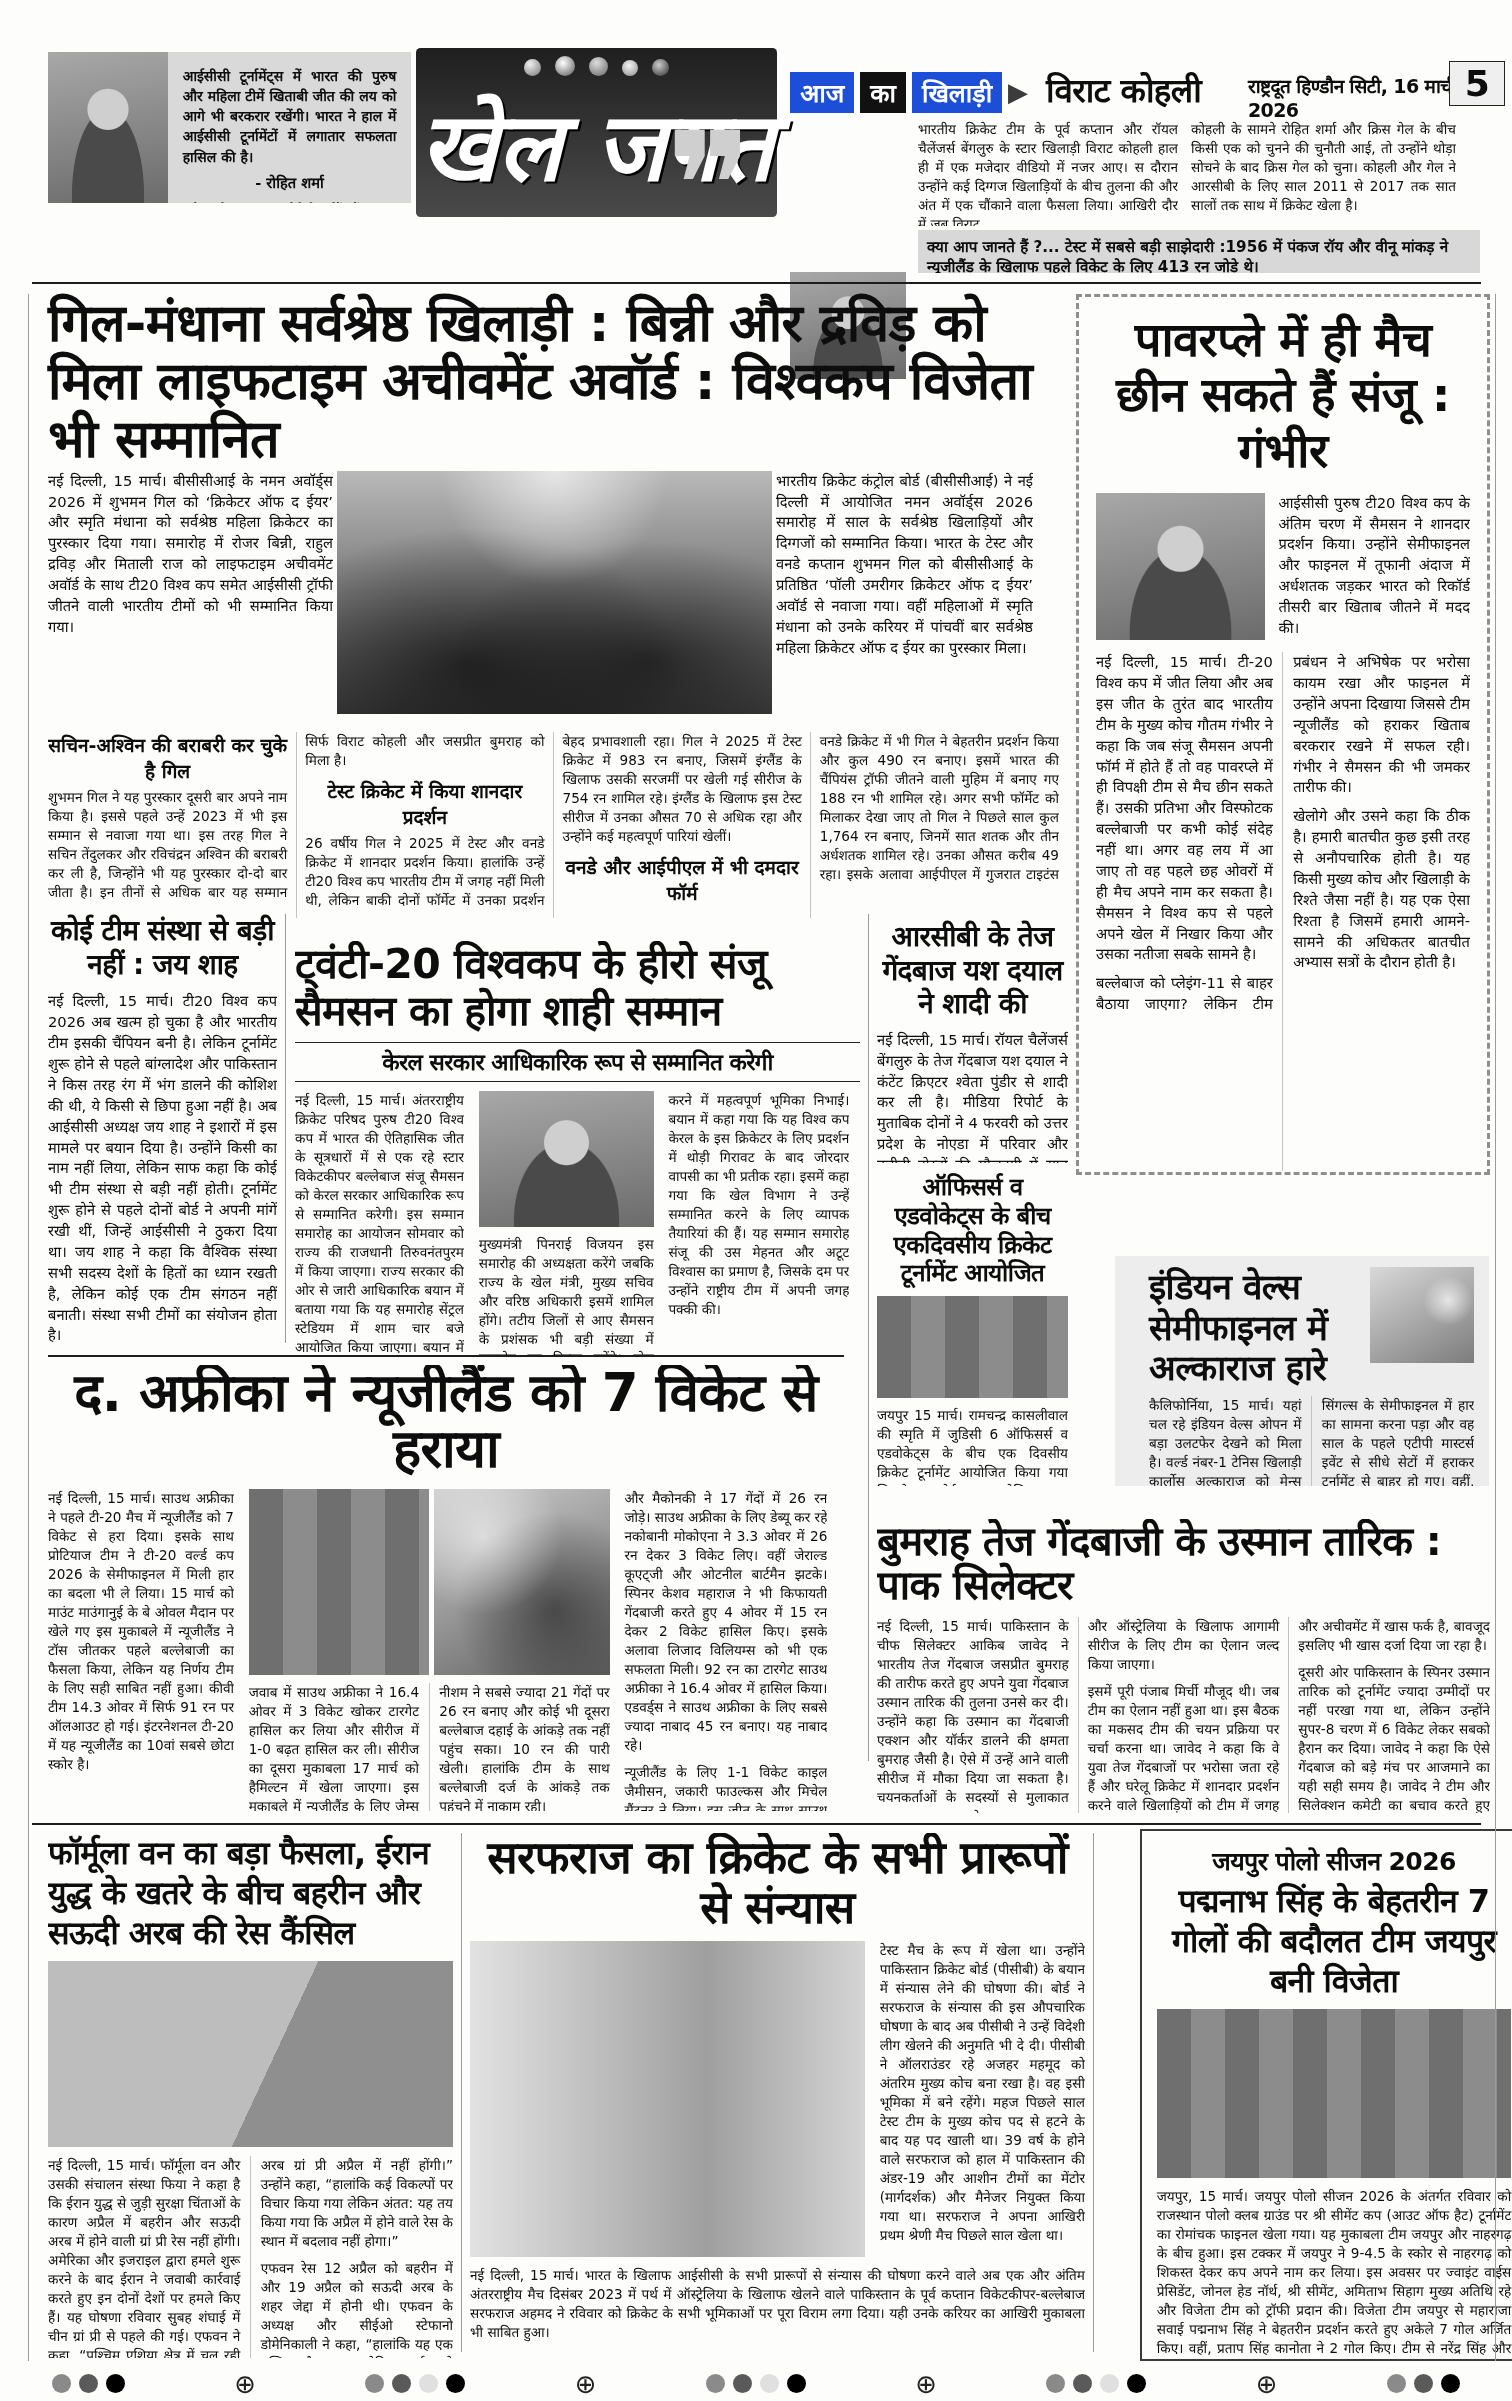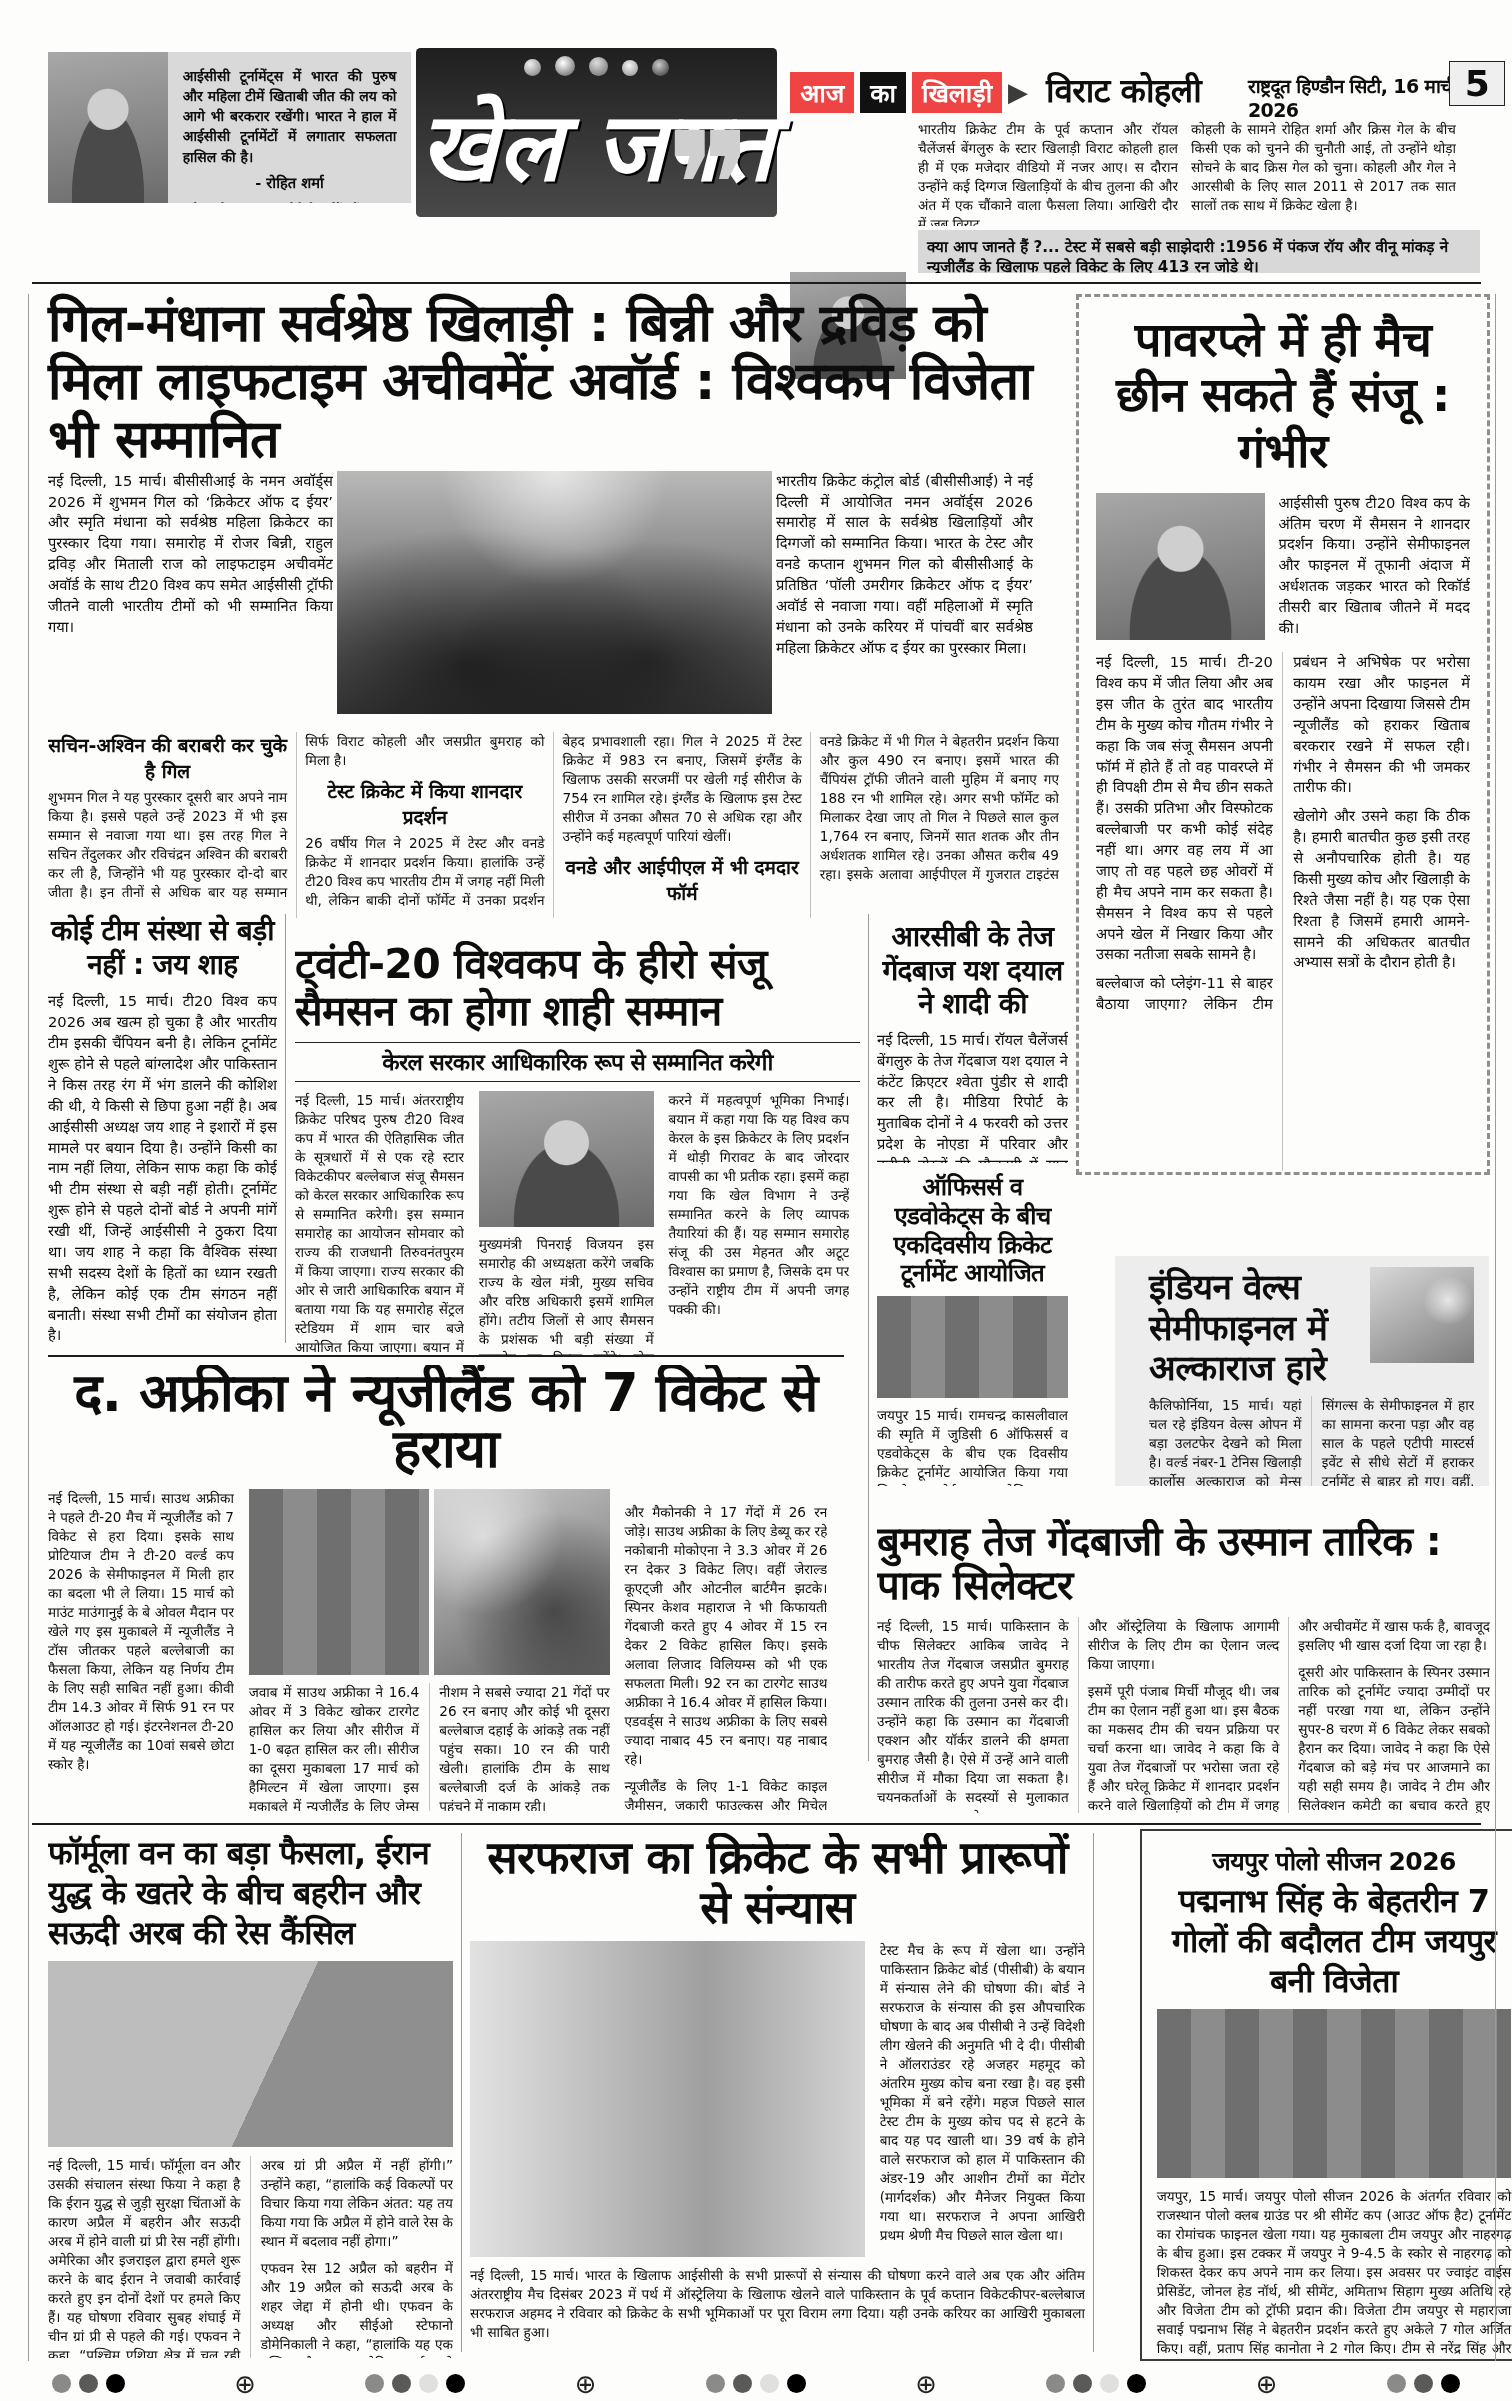--- a/index.html
+++ b/index.html
@@ -33,21 +33,21 @@
   .ph-group:before{background:repeating-linear-gradient(90deg,#6f6f6f 0 34px,#8c8c8c 34px 68px),
                 linear-gradient(rgba(255,255,255,.25),rgba(0,0,0,.35));}
   .ph-tennis:before{background:radial-gradient(circle at 75% 35%,rgba(255,255,255,.7),transparent 25%),
                 linear-gradient(150deg,#d9d9d9,#7c7c7c);}
   
   .quote-card{background:#d9d9d9;padding:13.6px 14.7px;font-weight:700;}
   .masthead{background:linear-gradient(180deg,#1f1f1f,#4a4a4a);color:#fff;border-radius:4.5px;}
   .masthead-title{font-size:95px;font-weight:800;font-style:italic;text-shadow:2.3px 2.3px 0 #000;}
   .ball{display:inline-block;border-radius:50%;margin:0 5.6px;}
   .badge-wrap{display:flex;align-items:center;gap:5.6px;}
-  .badge-seg{background:#ef4444;color:#fff;font-weight:800;font-size:25px;padding:3.4px 10.2px;}
+  .badge-seg{background:#1d4ed8;color:#fff;font-weight:800;font-size:25px;padding:3.4px 10.2px;}
   .badge-seg.mid{background:#111;}
   .pageno{border:1.7px solid #222;font-size:36px;font-weight:800;padding:1.1px 14.7px;background:#efefef;}
   .know{background:#d8d8d8;font-weight:700;font-size:15.2px;padding:5.6px 9px;}
   
   .h-lead{font-size:52px;line-height:1.12;}
   .h-gmb{font-size:47px;line-height:1.18;}
   .h-mid{font-size:41px;line-height:1.15;}
   .h-small{font-size:28px;line-height:1.2;}
   .h-banner{font-size:53px;line-height:1.05;}
   .h-bum{font-size:40px;line-height:1.1;}
@@ -188,21 +188,21 @@
       <div class="jt body-sm clip" style="width:186px;height:350px;">नई दिल्ली, 15 मार्च। साउथ अफ्रीका ने पहले टी-20 मैच में न्यूजीलैंड को 7 विकेट से हरा दिया। इसके साथ प्रोटियाज टीम ने टी-20 वर्ल्ड कप 2026 के सेमीफाइनल में मिली हार का बदला भी ले लिया। 15 मार्च को माउंट माउंगानुई के बे ओवल मैदान पर खेले गए इस मुकाबले में न्यूजीलैंड ने टॉस जीतकर पहले बल्लेबाजी का फैसला किया, लेकिन यह निर्णय टीम के लिए सही साबित नहीं हुआ। कीवी टीम 14.3 ओवर में सिर्फ 91 रन पर ऑलआउट हो गई। इंटरनेशनल टी-20 में यह न्यूजीलैंड का 10वां सबसे छोटा स्कोर है।</div>
       <div style="width:361px;flex:none;">
         <div style="display:flex;gap:4.5px;">
           <div class="ph ph-group" style="width:181px;height:186px;"></div>
           <div class="ph" style="width:176px;height:186px;"></div>
         </div>
         <div class="cols2 jt body-sm clip" style="margin-top:8px;height:148px;">
           <p>जवाब में साउथ अफ्रीका ने 16.4 ओवर में 3 विकेट खोकर टारगेट हासिल कर लिया और सीरीज में 1-0 बढ़त हासिल कर ली। सीरीज का दूसरा मुकाबला 17 मार्च को हैमिल्टन में खेला जाएगा। इस मुकाबले में न्यूजीलैंड के लिए जेम्स नीशम ने सबसे ज्यादा 21 गेंदों पर 26 रन बनाए और कोई भी दूसरा बल्लेबाज दहाई के आंकड़े तक नहीं पहुंच सका। 10 रन की पारी खेली। हालांकि टीम के साथ बल्लेबाजी दर्ज के आंकड़े तक पहुंचने में नाकाम रही।</p>
         </div>
       </div>
-      <div class="jt body-sm clip" style="width:203px;height:350px;margin-top:14px;">
+      <div class="jt body-sm clip" style="width:203px;height:350px;">
         <p>और मैकोनकी ने 17 गेंदों में 26 रन जोड़े। साउथ अफ्रीका के लिए डेब्यू कर रहे नकोबानी मोकोएना ने 3.3 ओवर में 26 रन देकर 3 विकेट लिए। वहीं जेराल्ड कूएट्जी और ओटनील बार्टमैन झटके। स्पिनर केशव महाराज ने भी किफायती गेंदबाजी करते हुए 4 ओवर में 15 रन देकर 2 विकेट हासिल किए। इसके अलावा लिजाद विलियम्स को भी एक सफलता मिली। 92 रन का टारगेट साउथ अफ्रीका ने 16.4 ओवर में हासिल किया। एडवर्ड्स ने साउथ अफ्रीका के लिए सबसे ज्यादा नाबाद 45 रन बनाए। यह नाबाद रहे।</p>
         <p>न्यूजीलैंड के लिए 1-1 विकेट काइल जैमीसन, जकारी फाउल्कस और मिचेल सैंटनर ने लिया। इस जीत के साथ साउथ अफ्रीका ने सीरीज में बढ़त बना ली है और मैकोनकी ने 17 गेंदों में 26 रन जोड़े। साउथ अफ्रीका के लिए यह मुकाबला हर लिहाज से यादगार रहा, क्योंकि इसमें उसके गेंदबाजों ने शुरू से ही दबदबा बनाए रखा।</p>
       </div>
     </div>
   </div>
 
   <div class="abs clip" style="left:877px;top:1519px;width:613px;height:294px;">
     <div class="hl h-bum">बुमराह तेज गेंदबाजी के उस्मान तारिक : पाक सिलेक्टर</div>
     <div class="cols3 clip" style="margin-top:10.2px;height:226px;">
       <p class="jt body-sm">नई दिल्ली, 15 मार्च। पाकिस्तान के चीफ सिलेक्टर आकिब जावेद ने भारतीय तेज गेंदबाज जसप्रीत बुमराह की तारीफ करते हुए अपने युवा गेंदबाज उस्मान तारिक की तुलना उनसे कर दी। उन्होंने कहा कि उस्मान का गेंदबाजी एक्शन और यॉर्कर डालने की क्षमता बुमराह जैसी है। ऐसे में उन्हें आने वाली सीरीज में मौका दिया जा सकता है। चयनकर्ताओं के सदस्यों से मुलाकात कर उन पर पूरा भरोसा जताया। भारत और ऑस्ट्रेलिया के खिलाफ आगामी सीरीज के लिए टीम का ऐलान जल्द किया जाएगा।</p>

